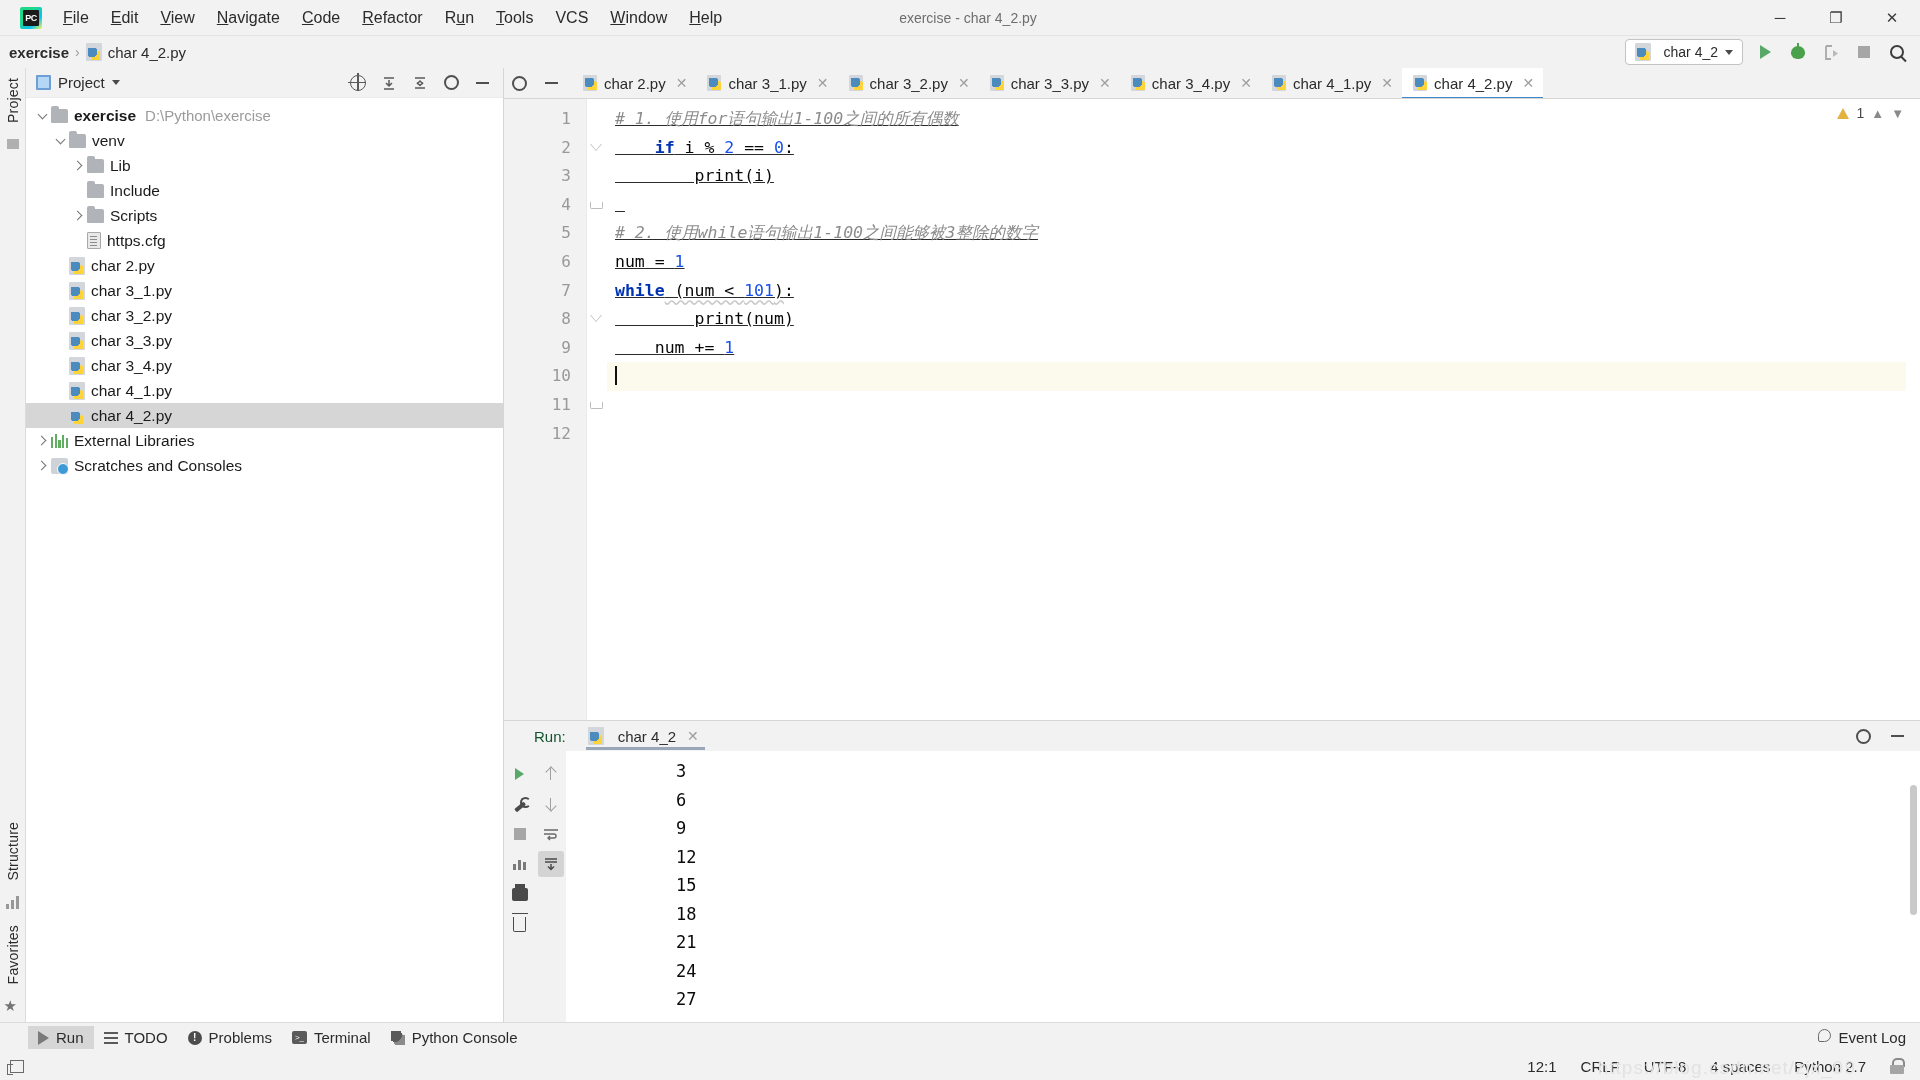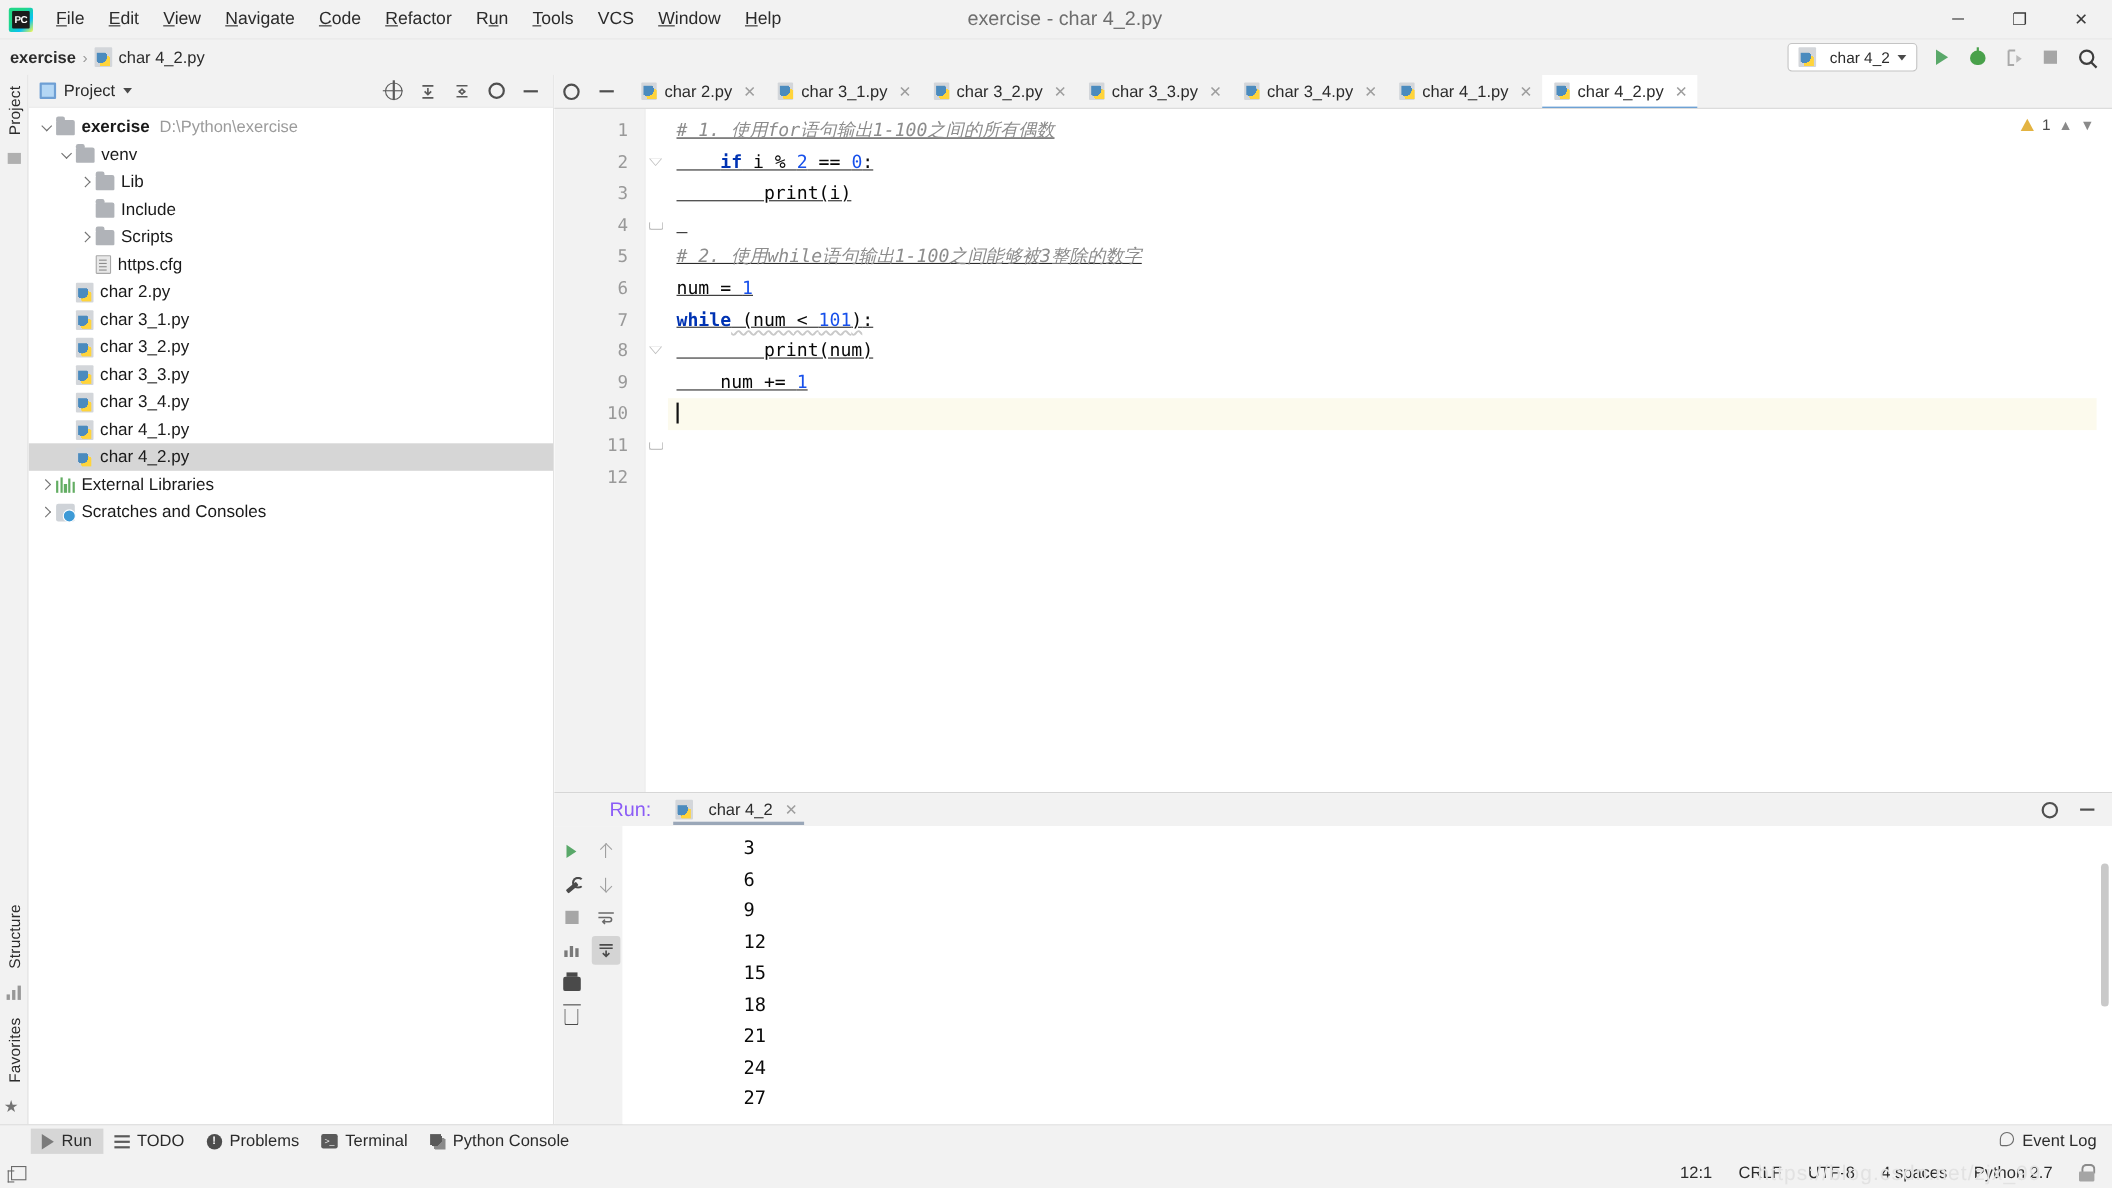--- a/index.html
+++ b/index.html
@@ -10,40 +10,40 @@
     font-family: "Liberation Sans", sans-serif;
     background: #f2f2f2;
     color: #2b2b2b;
     -webkit-font-smoothing: antialiased;
   }
   #app { position: relative; width: 1920px; height: 1080px; display: flex; flex-direction: column; }
 
   
   .titlebar {
     height: 36px; background: #f2f2f2; display: flex; align-items: center;
-    border-bottom: 1px solid #e3e3e3; flex: none; position: relative;
+    border-bottom: 1px solid #e3e3e3; flex: none; position: relative; padding-left: 12px;
   }
   .app-logo {
     width: 22px; height: 22px; margin: 0 10px 0 8px; border-radius: 2px;
     background: linear-gradient(135deg,#21d789 0%,#21d789 35%,#07c3f2 70%,#fcf84a 100%);
     position: relative; flex: none;
   }
   .app-logo::after {
     content: "PC"; position: absolute; inset: 3px; background: #1b1b1b; color: #fff;
     font-size: 9px; font-weight: bold; display: flex; align-items: center; justify-content: center;
     border-radius: 1px; letter-spacing: -0.5px;
   }
   .menubar { display: flex; align-items: center; gap: 0px; }
   .menu-item {
     padding: 5px 11px; font-size: 16px; color: #2b2b2b; cursor: default; line-height: 18px;
   }
   .menu-item u { text-decoration: underline; }
   .win-title {
     position: absolute; left: 16px; right: 0; text-align: center;
-    font-size: 18px; color: #6e6e6e; pointer-events: none;
+    font-size: 14px; color: #6e6e6e; pointer-events: none;
   }
   .win-controls { margin-left: auto; display: flex; height: 36px; z-index: 2; }
   .win-btn {
     width: 56px; height: 36px; display: flex; align-items: center; justify-content: center;
     font-size: 15px; color: #3b3b3b;
   }
 
   
   .navbar {
     height: 32px; background: #f2f2f2; display: flex; align-items: center;
@@ -218,21 +218,21 @@
   .chev-mini { color: #8a8a8a; font-size: 13px; }
   .blue-mark {
     position: absolute; right: 2px; width: 10px; height: 3px; background: #6897bb; opacity: .85;
   }
 
   
   .run-panel { height: 302px; flex: none; display: flex; flex-direction: column; background: #fff; border-top: 1px solid #d6d6d6; }
   .run-head {
     height: 30px; background: #f2f2f2; display: flex; align-items: center; padding-left: 30px; flex: none;
   }
-  .run-label { font-size: 18px; color: #8b5cf6; margin-right: 18px; margin-left: 20px; }
+  .run-label { font-size: 15px; color: #14532d; margin-right: 18px; }
   .run-tab {
     display: flex; align-items: center; gap: 8px; font-size: 15px; padding: 0 8px 0 4px;
     height: 30px; position: relative;
   }
   .run-tab::after {
     content: ""; position: absolute; left: 2px; right: 2px; bottom: 1px; height: 3px; background: #9aa7b8;
   }
   .run-body { flex: 1; display: flex; min-height: 0; }
   .run-side {
     width: 62px; flex: none; background: #f2f2f2; display: flex; padding-top: 4px;

